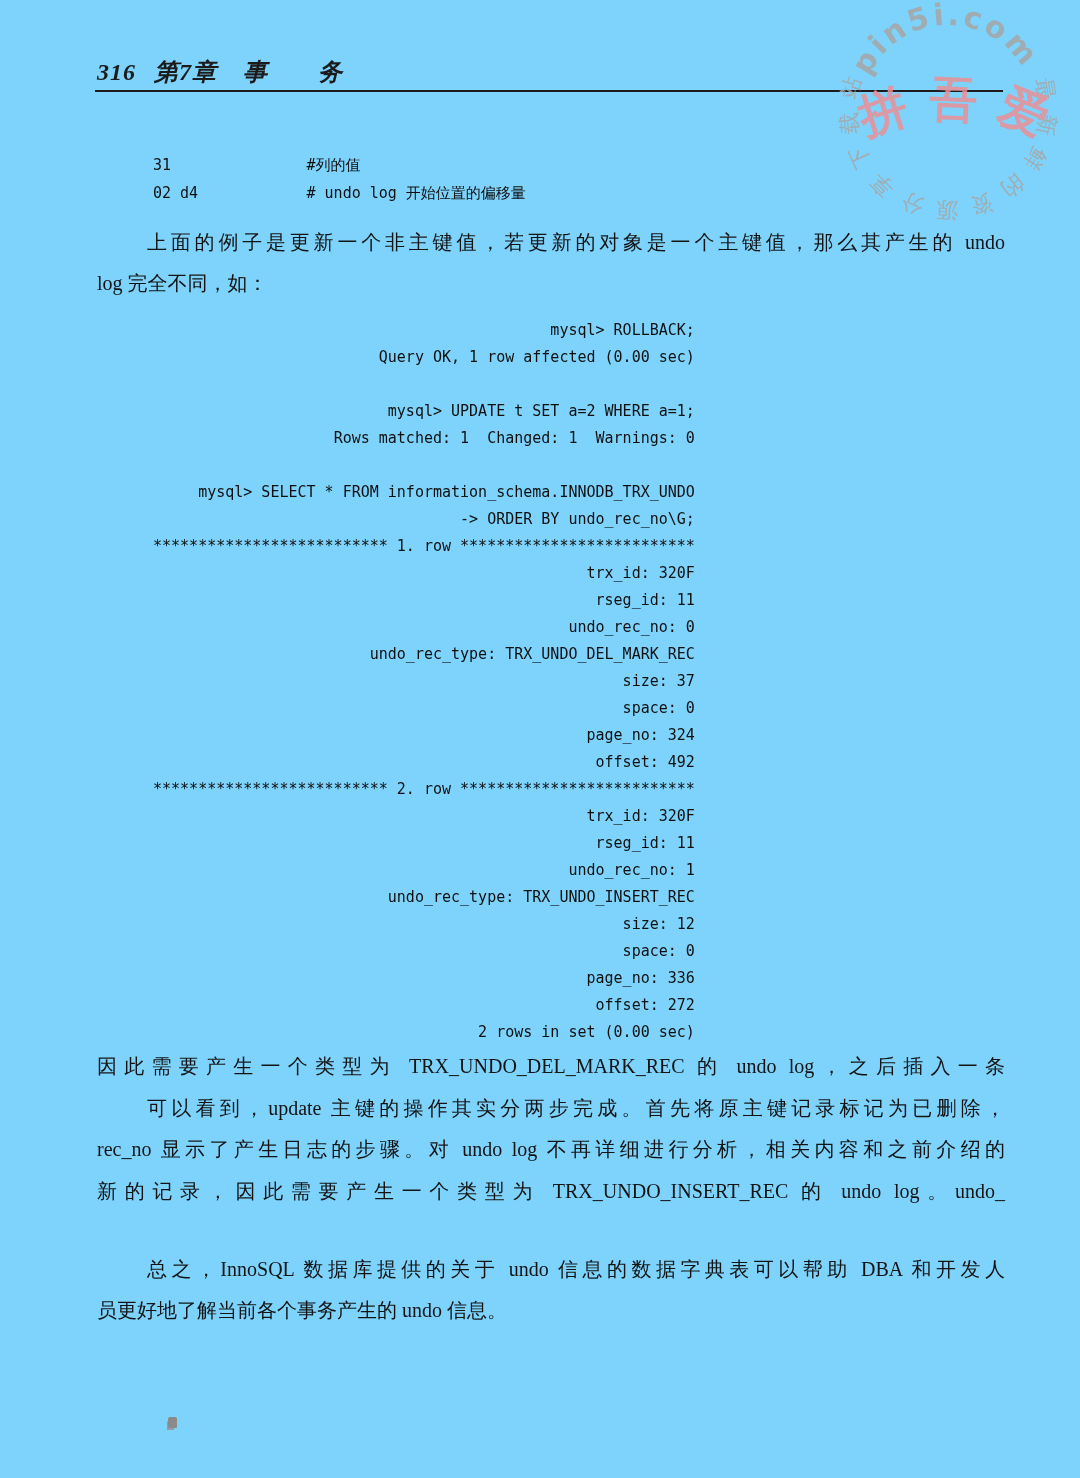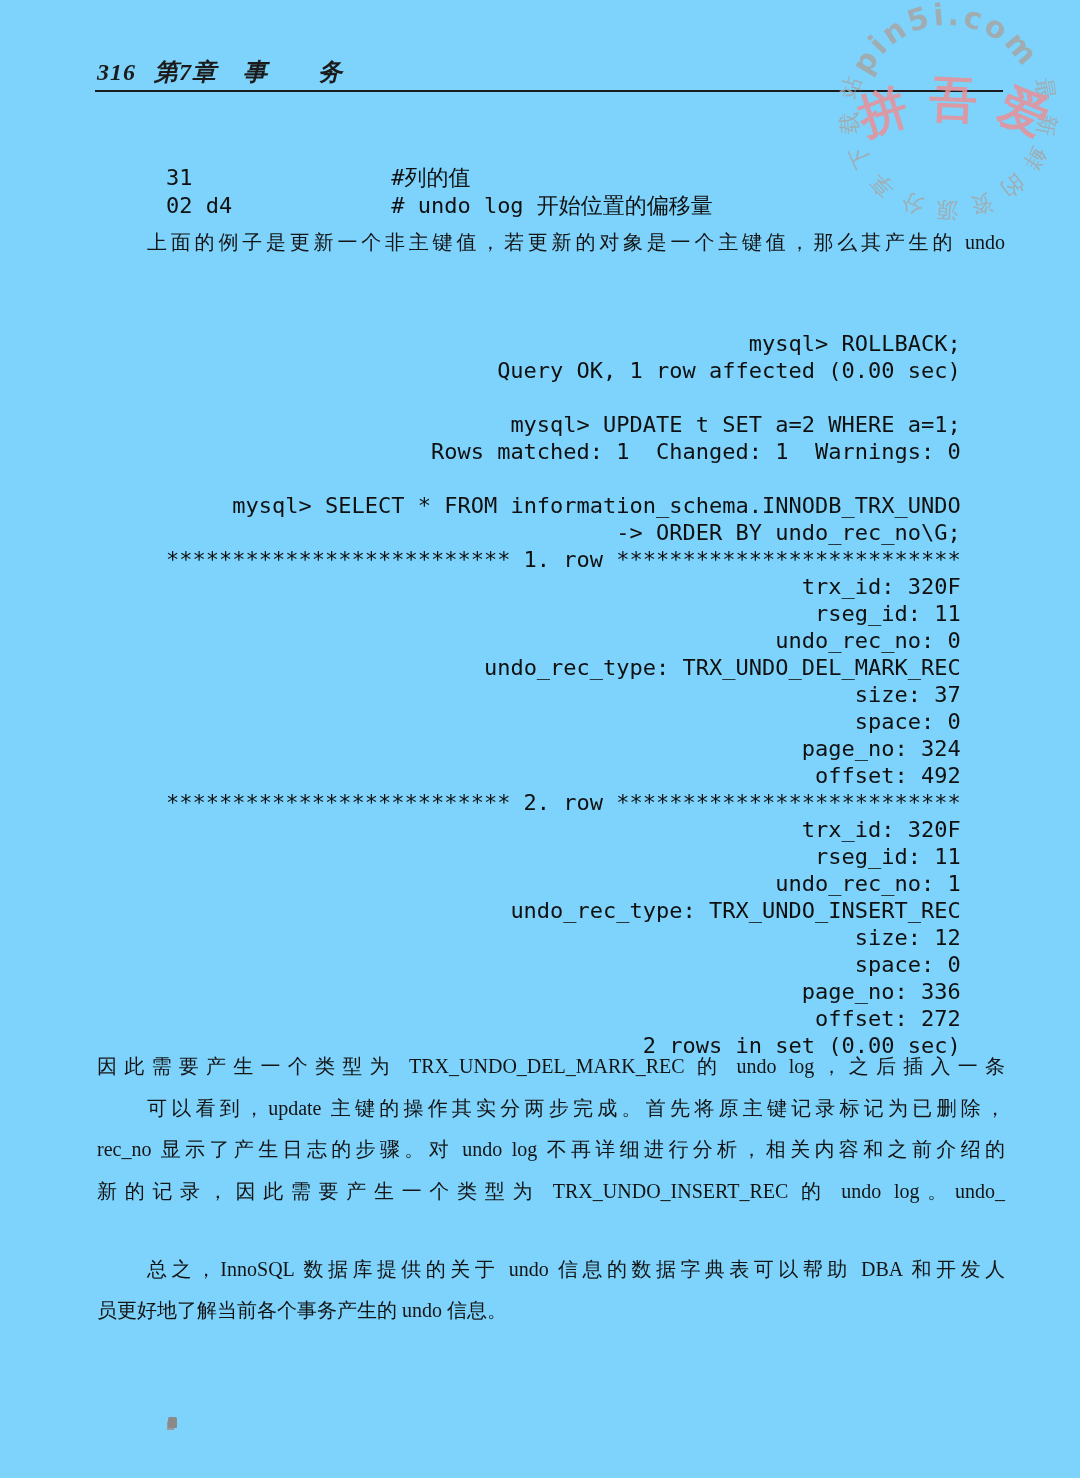--- a/index.html
+++ b/index.html
@@ -22,23 +22,23 @@
   .hdr .chap{margin-right:26px;}
   .hdr-rule{
     position:absolute;left:95px;top:90px;
     width:908px;height:2px;background:#1c1c1c;
   }
   
   .stamp{position:absolute;left:838px;top:2px;width:222px;height:222px;opacity:.85;}
   .stamp text{font-family:"DejaVu Sans","Liberation Sans",sans-serif;}
   
   pre.code{
-    position:absolute;left:148px;margin:18px;
+    position:absolute;left:148px;margin:5px;
     font-family:"DejaVu Sans Mono","Liberation Mono",monospace;
-    font-size:22px;line-height:27px;color:#101010;
+    font-size:15px;line-height:27px;color:#101010;
     white-space:pre;
   }
   pre.code .code-line{min-height:27px;}
   #hexdump{top:146px;line-height:28px;}
   #terminal{top:312px;text-align:right;}
   
   .para{
     position:absolute;left:97px;width:908px;
     font-size:20px;line-height:41px;color:#141414;
   }
@@ -78,20 +78,21 @@
     </text>
     <text font-size="48" font-weight="bold" fill="#ea8f97" letter-spacing="18">
       <textPath href="#arcMid" startOffset="7%">拼吾爱</textPath>
     </text>
   </svg>
 
   <pre class="code" id="hexdump"><div class="code-line">31               #列的值</div><div class="code-line">02 d4            # undo log 开始位置的偏移量</div></pre>
 
   <div class="para" id="para-intro">
     <span class="tline j indent">上面的例子是更新一个非主键值，若更新的对象是一个主键值，那么其产生的 undo</span>
+    <span class="tline">log 完全不同，如：</span>
   </div>
 
   <pre class="code" id="terminal"><div class="code-line">mysql&gt; ROLLBACK;</div><div class="code-line">Query OK, 1 row affected (0.00 sec)</div><div class="code-line"></div><div class="code-line">mysql&gt; UPDATE t SET a=2 WHERE a=1;</div><div class="code-line">Rows matched: 1  Changed: 1  Warnings: 0</div><div class="code-line"></div><div class="code-line">mysql&gt; SELECT * FROM information_schema.INNODB_TRX_UNDO</div><div class="code-line">    -&gt; ORDER BY undo_rec_no\G;</div><div class="code-line">************************** 1. row **************************</div><div class="code-line">       trx_id: 320F</div><div class="code-line">      rseg_id: 11</div><div class="code-line">  undo_rec_no: 0</div><div class="code-line">undo_rec_type: TRX_UNDO_DEL_MARK_REC</div><div class="code-line">         size: 37</div><div class="code-line">        space: 0</div><div class="code-line">      page_no: 324</div><div class="code-line">       offset: 492</div><div class="code-line">************************** 2. row **************************</div><div class="code-line">       trx_id: 320F</div><div class="code-line">      rseg_id: 11</div><div class="code-line">  undo_rec_no: 1</div><div class="code-line">undo_rec_type: TRX_UNDO_INSERT_REC</div><div class="code-line">         size: 12</div><div class="code-line">        space: 0</div><div class="code-line">      page_no: 336</div><div class="code-line">       offset: 272</div><div class="code-line">2 rows in set (0.00 sec)</div></pre>
 
   <div class="para" id="para-analysis">
     <span class="tline j">因此需要产生一个类型为 TRX_UNDO_DEL_MARK_REC 的 undo log，之后插入一条</span>
     <span class="tline j indent">可以看到，update 主键的操作其实分两步完成。首先将原主键记录标记为已删除，</span>
     <span class="tline j">rec_no 显示了产生日志的步骤。对 undo log 不再详细进行分析，相关内容和之前介绍的</span>
     <span class="tline j">新的记录，因此需要产生一个类型为 TRX_UNDO_INSERT_REC 的 undo log。undo_</span>
   </div>

